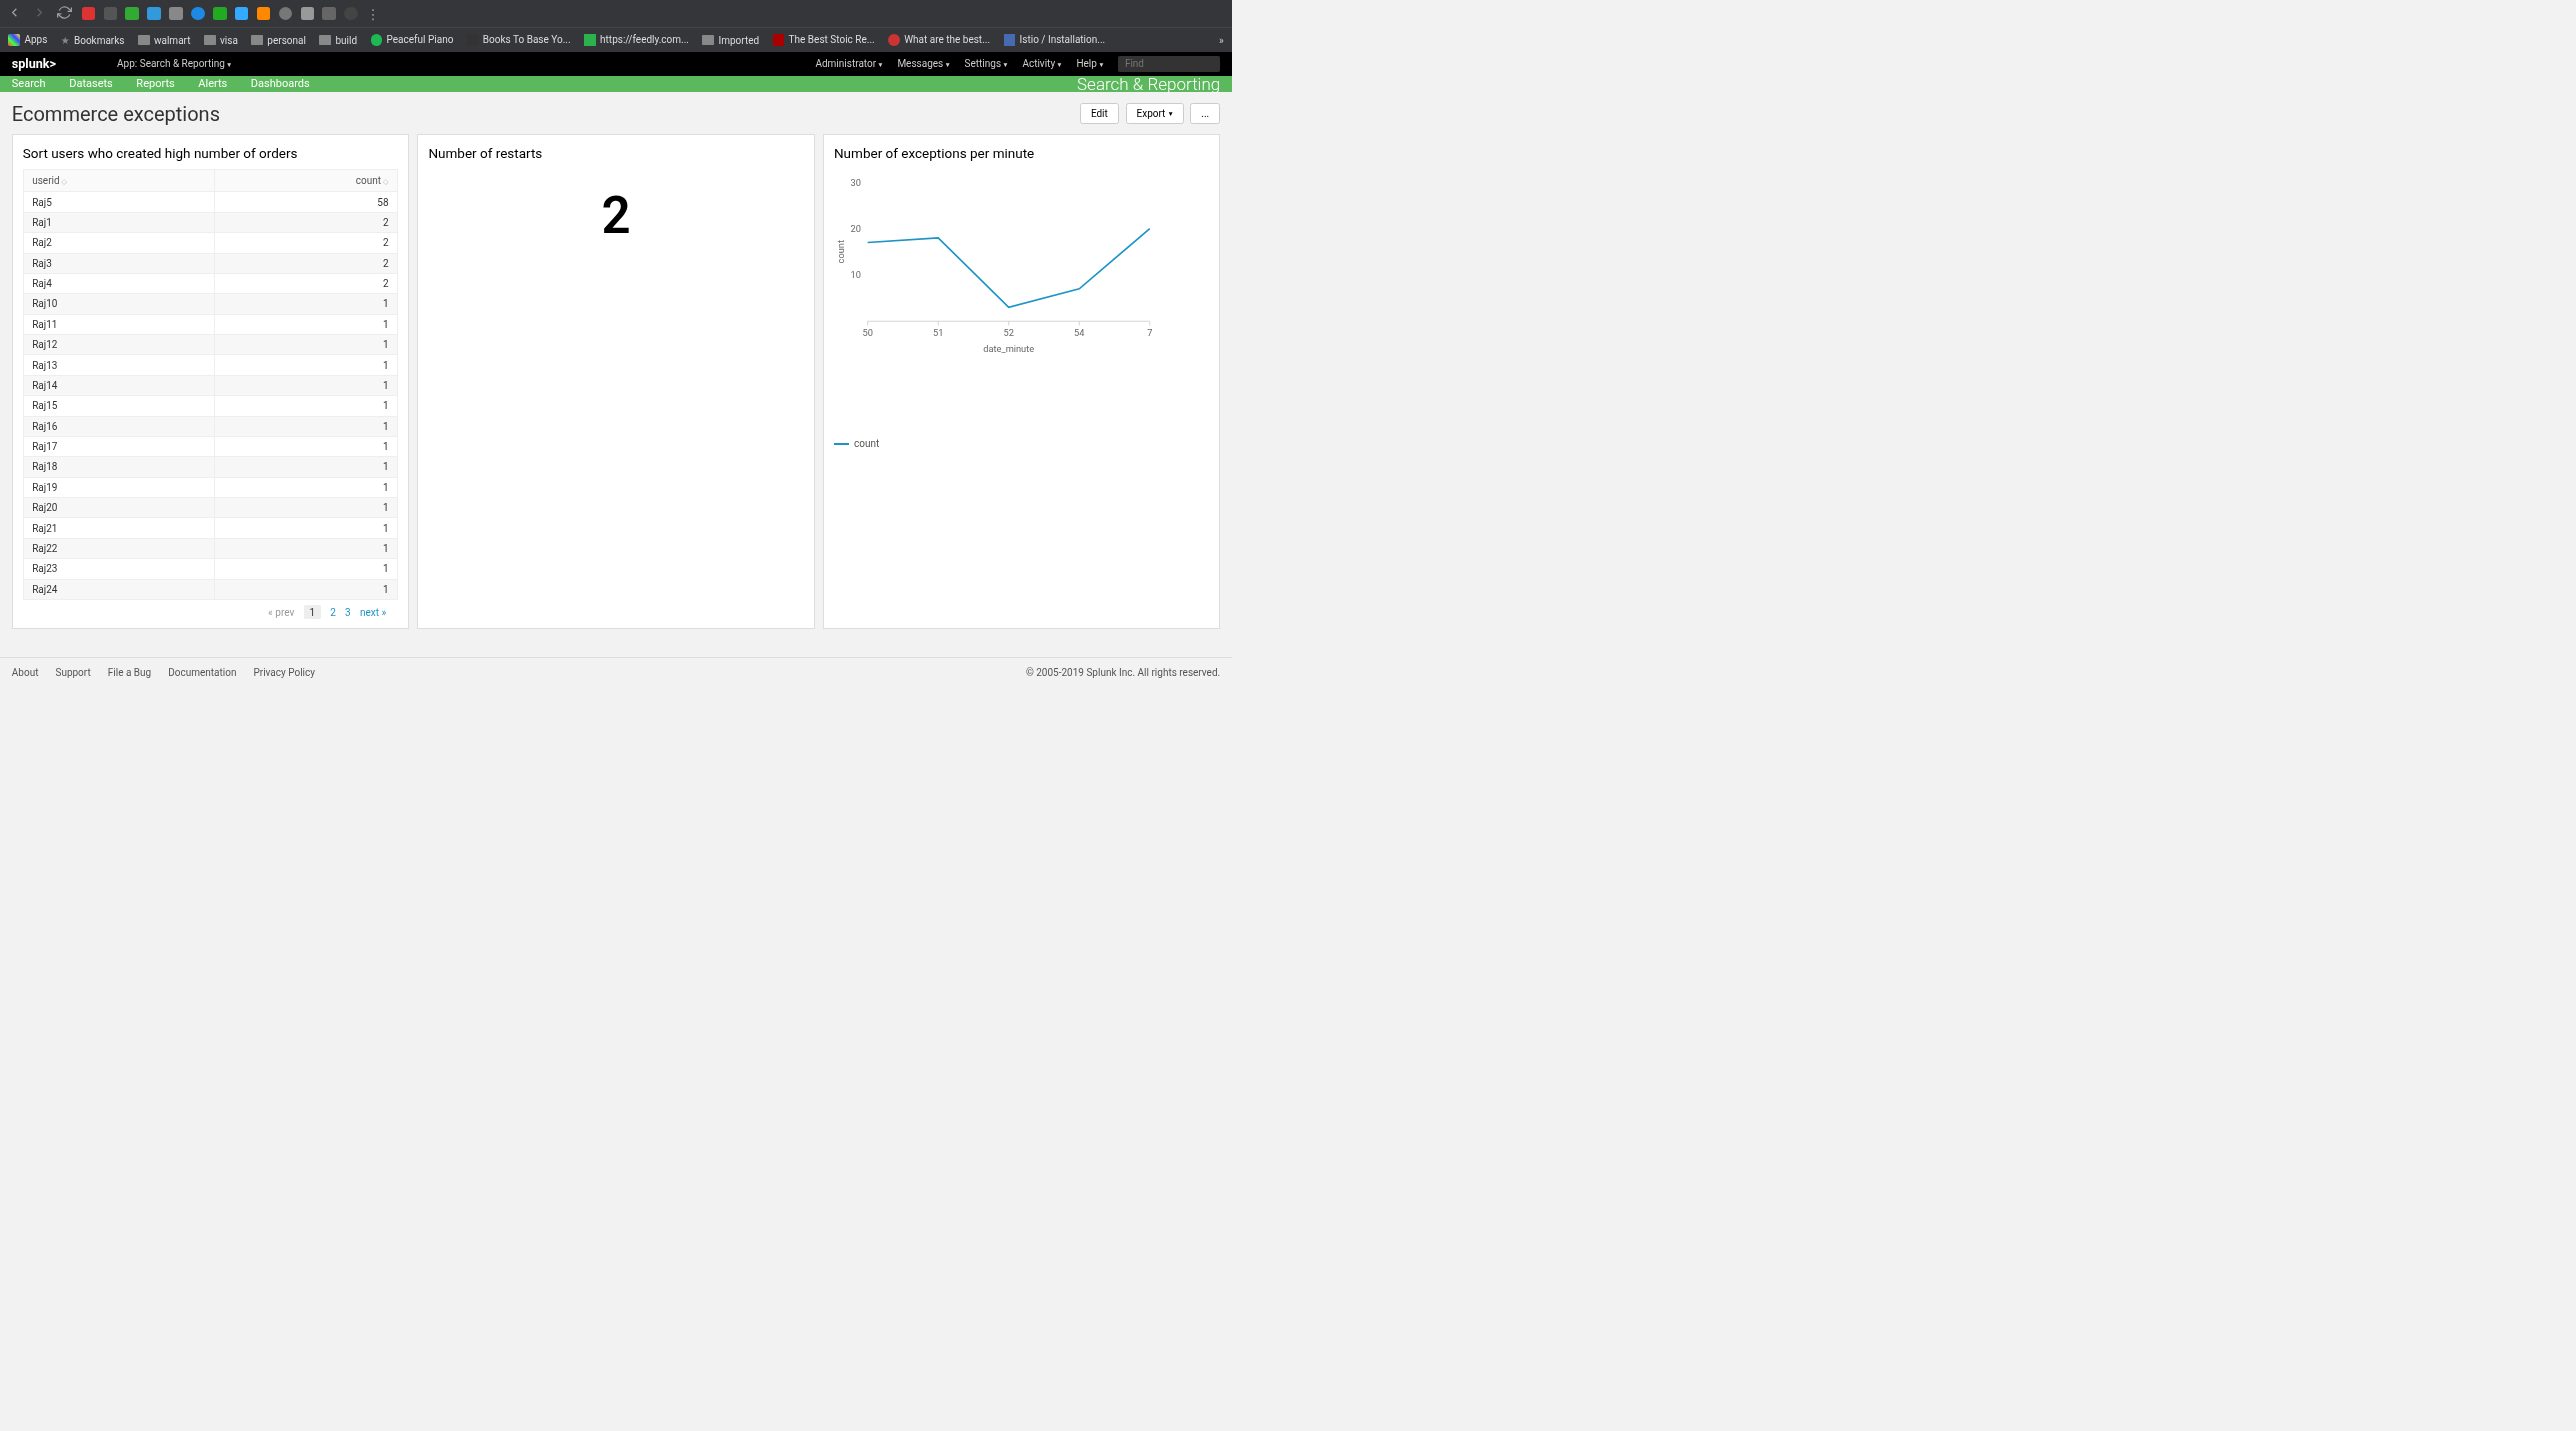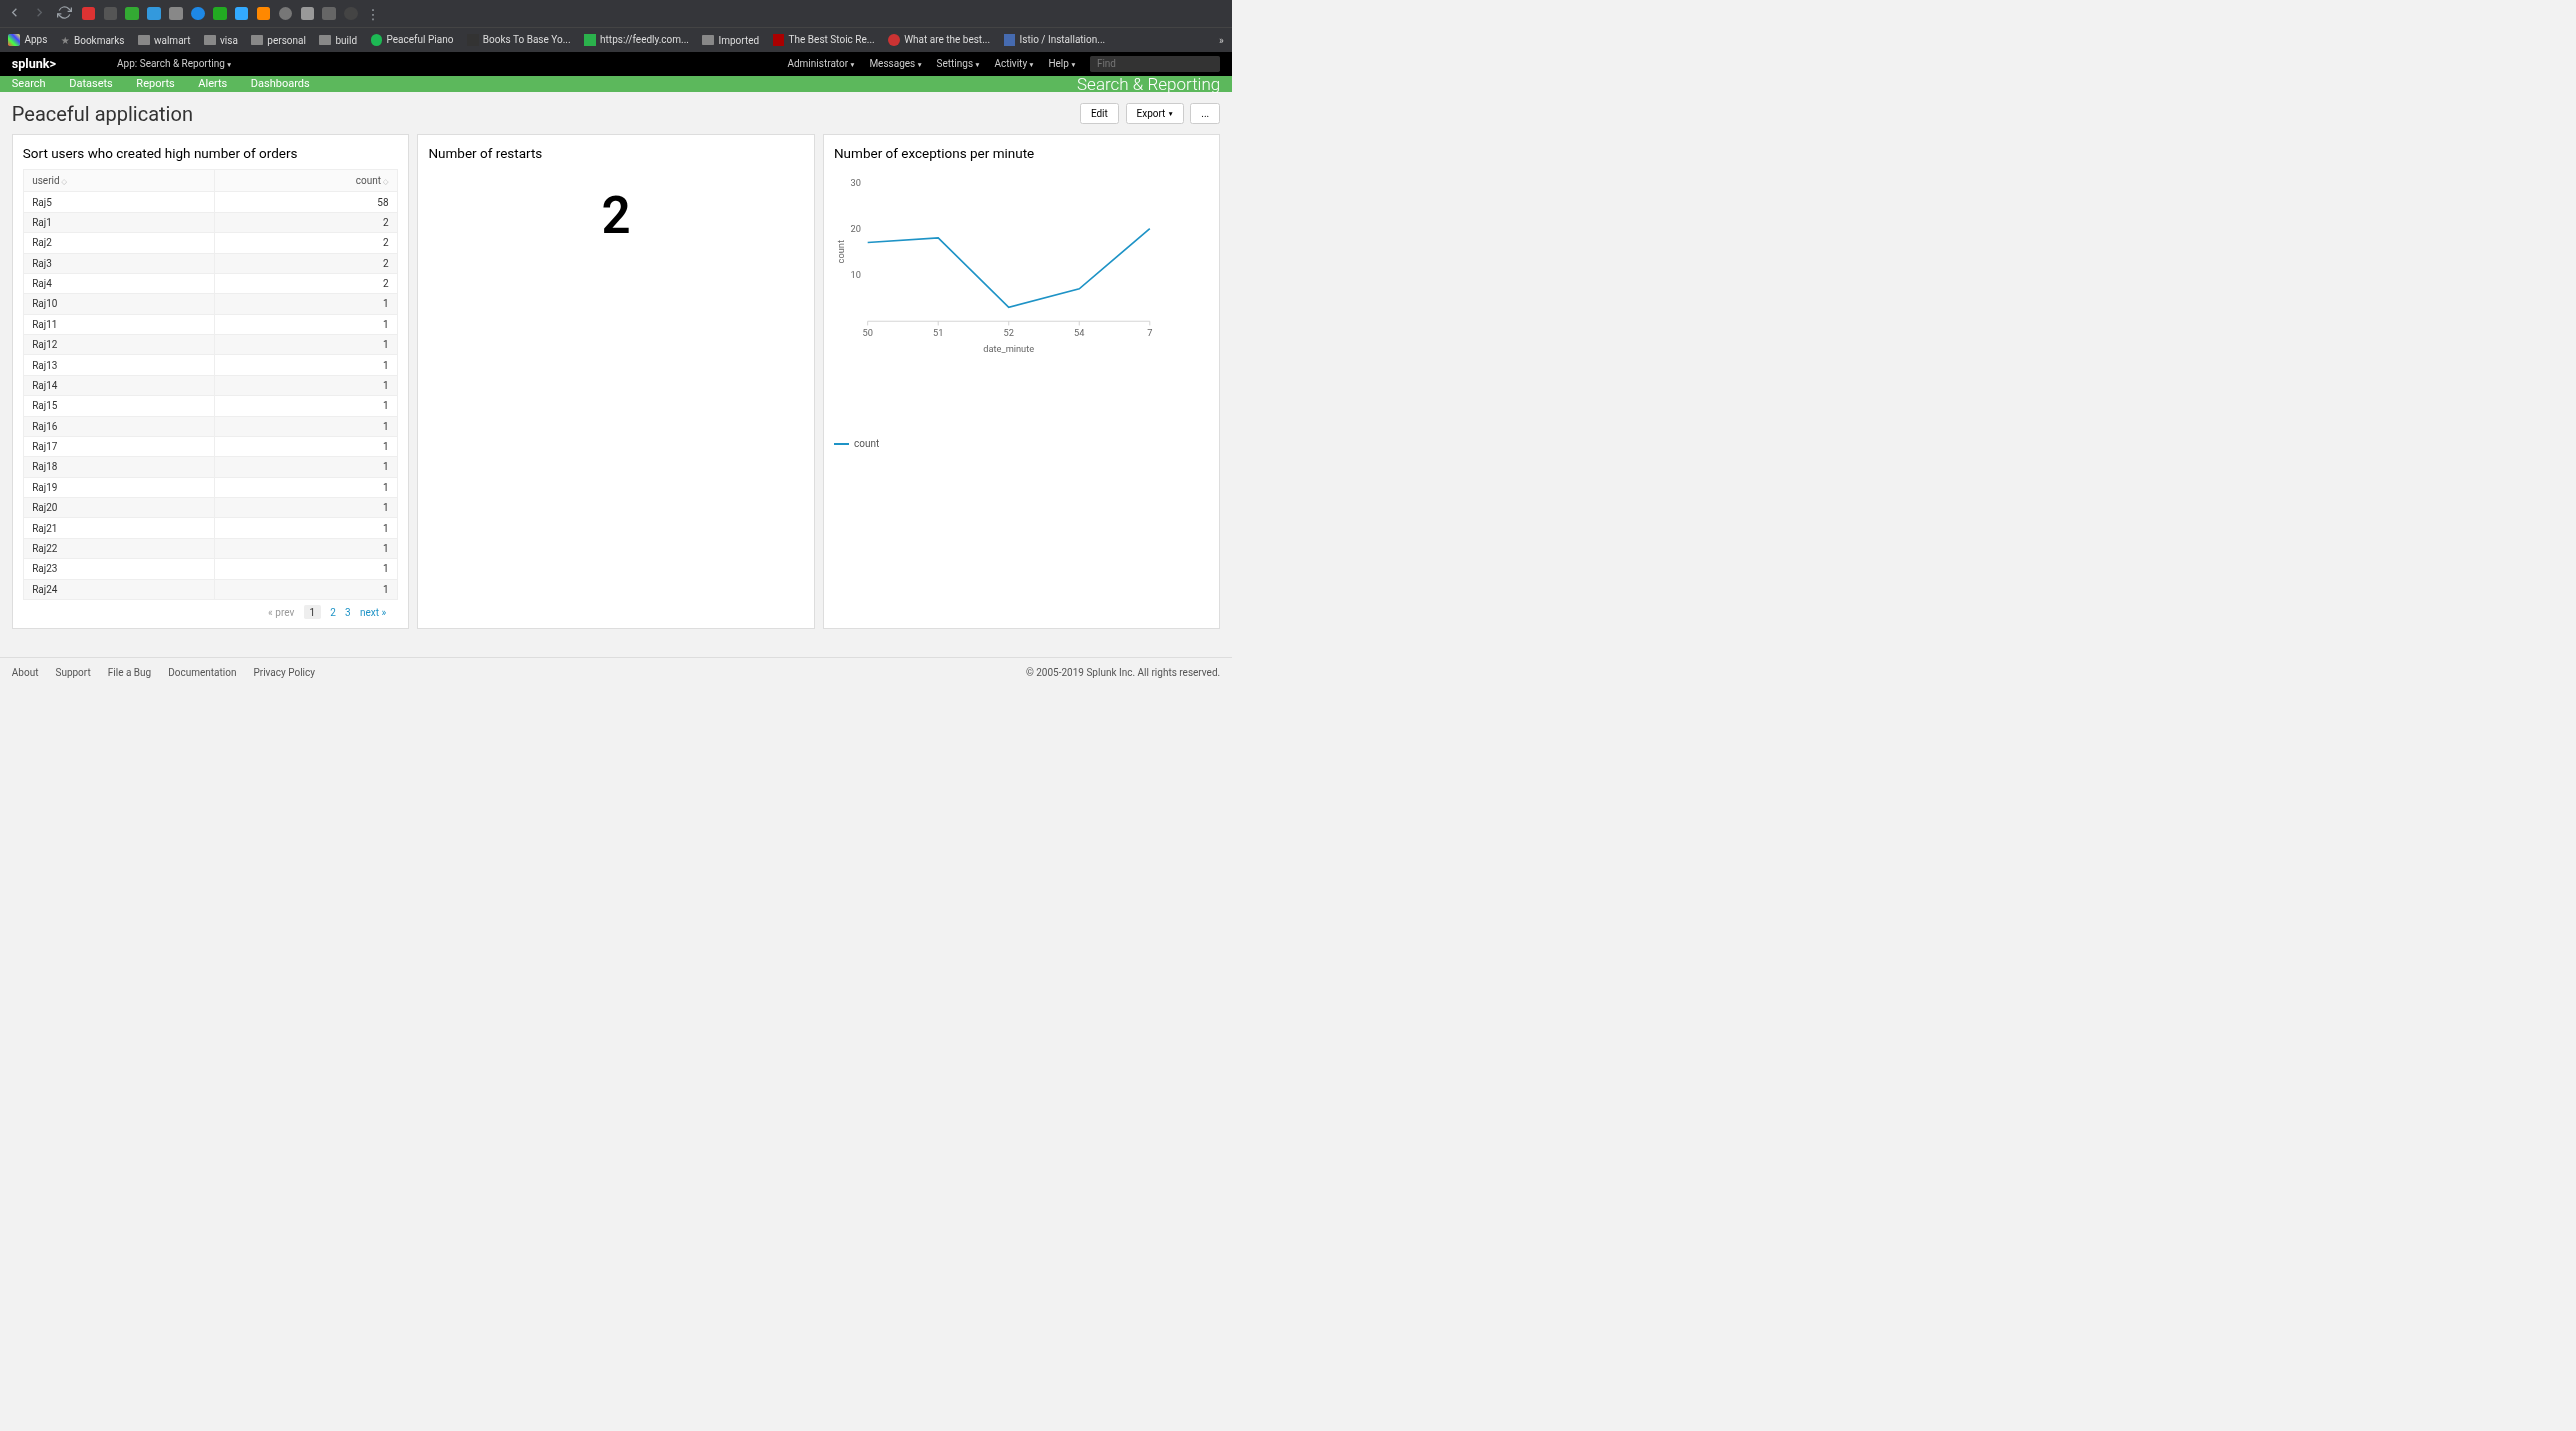--- a/index.html
+++ b/index.html
@@ -12,21 +12,21 @@
 .url-text { color: #fff; }
 .url-text .grey { color: #9aa0a6; }
 .ext-icons { display: flex; gap: 8.4px; align-items: center; }
 .ext-icon { width: 13.5px; height: 13.5px; border-radius: 2.5px; }
 .bookmarks-bar { background: #35363a; height: 25px; display: flex; align-items: center; padding: 0 8.4px; gap: 13.5px; color: #ddd; font-size: 10px; border-top: 0.8px solid #444; }
 .bookmark { display: flex; align-items: center; gap: 4.2px; white-space: nowrap; }
 .folder-icon { width: 11.8px; height: 10px; background: #888; border-radius: 0.8px; }
 .splunk-header { background: #000; height: 23.6px; display: flex; align-items: center; padding: 0 11.8px; color: #ccc; font-size: 10px; gap: 44px; }
 .splunk-logo { color: #fff; font-weight: bold; font-size: 12.6px; margin-right: 17px; }
 .splunk-header-right { margin-left: auto; display: flex; align-items: center; gap: 15px; }
-.find-box { background: #333; border: none; padding: 2.5px 6.7px; width: 130px; color: #ccc; font-size: 10px; border-radius: 1.7px; }
+.find-box { background: #333; border: none; padding: 2.5px 6.7px; width: 102px; color: #ccc; font-size: 10px; border-radius: 1.7px; }
 .green-nav { background: #5cb85c; height: 16px; display: flex; align-items: center; padding: 0 11.8px; color: #fff; font-size: 11px; text-align: right; }
 .green-nav a { margin-right: 23.6px; color: #fff; text-decoration: none; }
 .green-nav-right { margin-left: auto; font-size: 17px; font-weight: 300; }
 .page-header { display: flex; align-items: center; padding: 10px 11.8px 8.4px; }
 .page-title { font-size: 20px; font-weight: 400; color: #333; }
 .header-buttons { margin-left: auto; display: flex; gap: 6.7px; }
 .btn { border: 0.8px solid #ccc; background: #fff; padding: 4.2px 10px; font-size: 10px; border-radius: 2.5px; cursor: pointer; display: flex; align-items: center; gap: 3.4px; }
 .panels { display: flex; gap: 8.4px; padding: 0 11.8px 11.8px; }
 .panel { background: #fff; border: 0.8px solid #ddd; flex: 1; padding: 10px; min-height: 485px; display: flex; flex-direction: column; }
 .panel-title { font-size: 13.5px; font-weight: 400; margin-bottom: 8.4px; }
@@ -163,21 +163,21 @@
 <div class="green-nav">
   <a>Search</a>
   <a>Datasets</a>
   <a>Reports</a>
   <a>Alerts</a>
   <a>Dashboards</a>
   <span class="green-nav-right">Search &amp; Reporting</span>
 </div>
 
 <div class="page-header">
-  <h1 class="page-title">Peaceful application</h1>
+  <h1 class="page-title">Ecommerce exceptions</h1>
   <div class="header-buttons">
     <button class="btn">Edit</button>
     <button class="btn">
         <span>Export</span> 
         <span class="chevron">▾</span>
       </button>
     <button class="btn">...</button>
   </div>
 </div>
 

